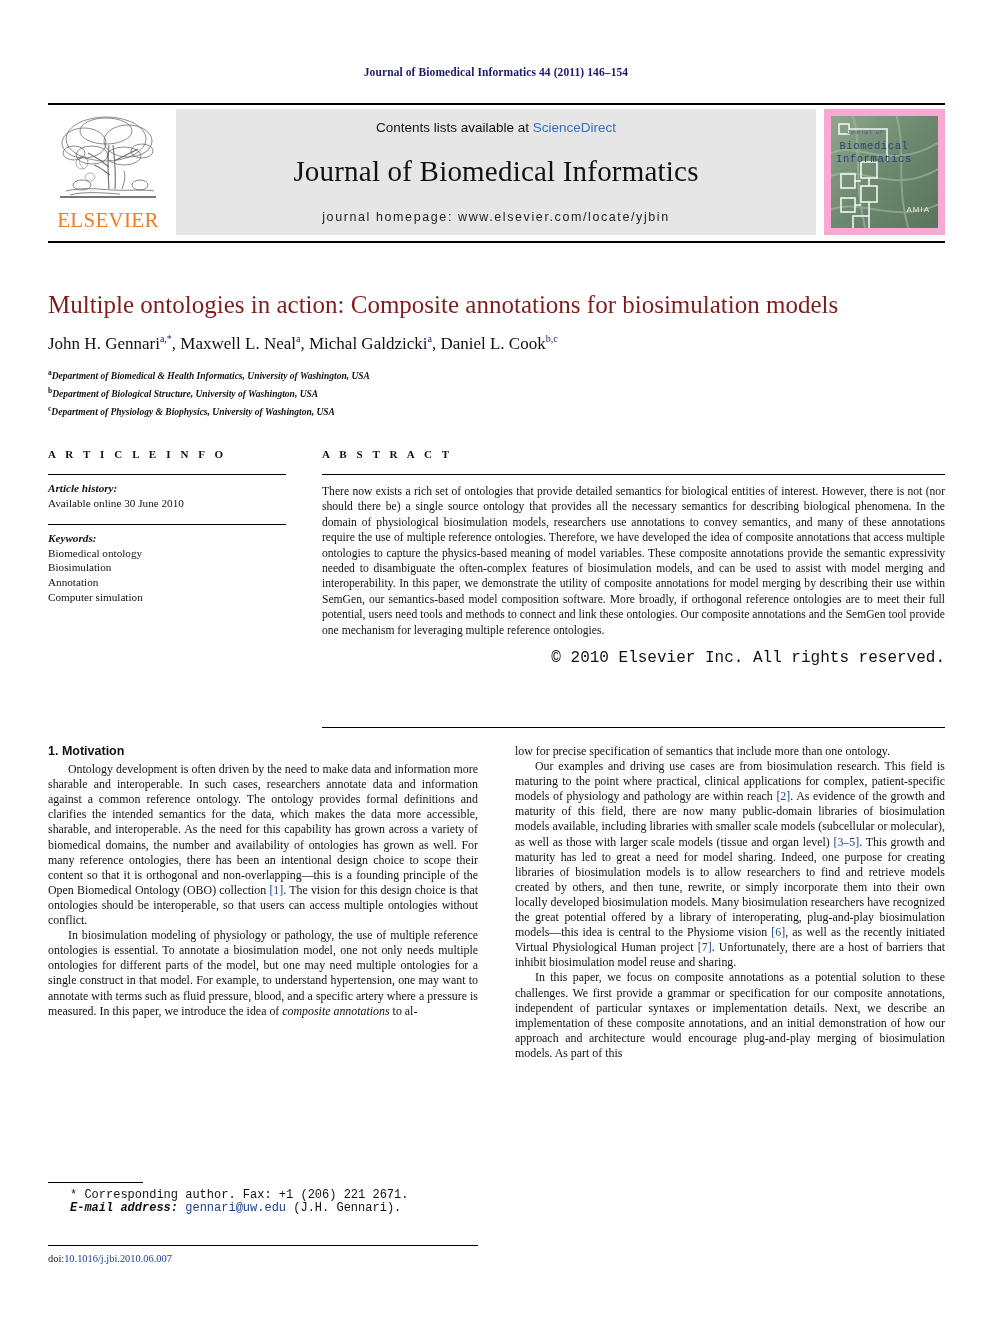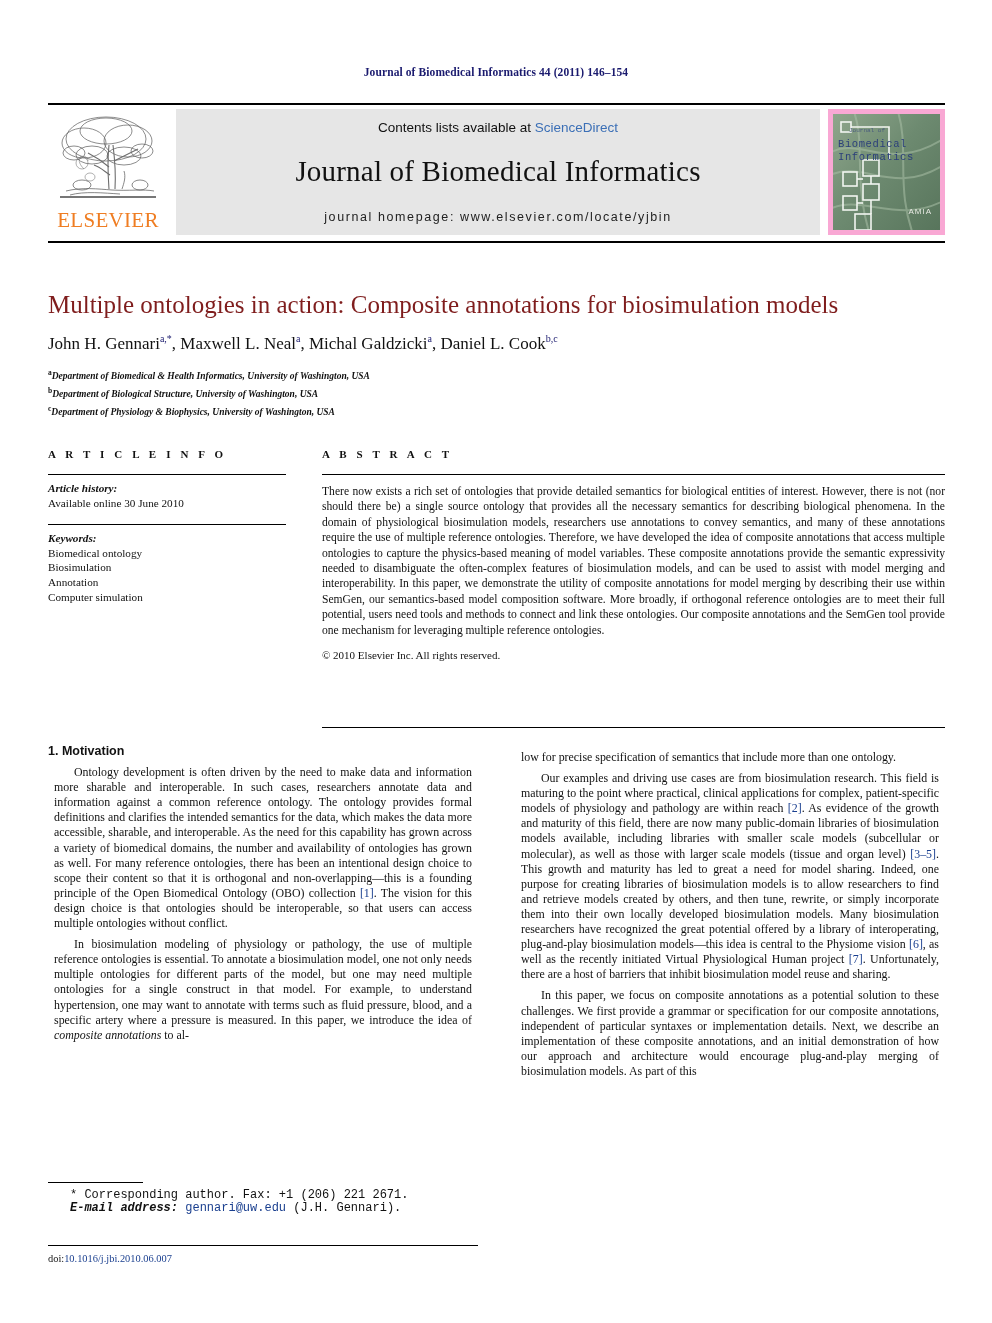--- a/index.html
+++ b/index.html
@@ -104,21 +104,22 @@
     color: #222;
     letter-spacing: 1.6px;
   }
 
   .cover-thumb {
     width: 107px;
     flex: 0 0 107px;
     position: relative;
     overflow: hidden;
     background: #6f8b72;
-    border: 5px solid #f9a8d4;
+    border: 7px solid #f9a8d4;
+    text-align: center;
   }
   .cover-title {
     position: absolute;
     left: 5px; top: 24px;
     font-family: "Liberation Mono", monospace;
     font-size: 10.5px;
     color: #2b3f7a;
     line-height: 13px;
     letter-spacing: 0.6px;
   }
@@ -213,23 +214,23 @@
   }
   .abs-text {
     font-family: "Liberation Serif", serif;
     font-size: 11.6px;
     line-height: 15.4px;
     text-align: justify;
     color: #111;
     padding-top: 9px;
   }
   .abs-copy {
-    font-family: Liberation Serif, serif;
-    font-size: 11px;
-    text-align: left;
+    font-family: Liberation Mono, monospace;
+    font-size: 16px;
+    text-align: right;
     padding-top: 11px;
     color: #111;
   }
   .abs-bottom-rule {
     position: absolute;
     left: 322px; top: 727px;
     width: 623px;
     border-top: 1.3px solid #000;
   }
 
@@ -246,21 +247,21 @@
   }
   .col-left { left: 48px; }
   .col-right { left: 515px; }
   .h2 {
     font-family: "Liberation Sans", sans-serif;
     font-weight: bold;
     font-size: 12.5px;
     margin: 0 0 3px 0;
     text-align: left;
   }
-  .body-col p { margin: 6px; text-indent: 20px; }
+  .body-col p { margin: 0; text-indent: 20px; }
   .body-col p.noindent { text-indent: 0; }
   .ref { color: #1a3f8f; }
   .it { font-style: italic; }
 
   
   .foot-rule {
     position: absolute;
     left: 48px; top: 1182px;
     width: 95px;
     border-top: 1px solid #000;

